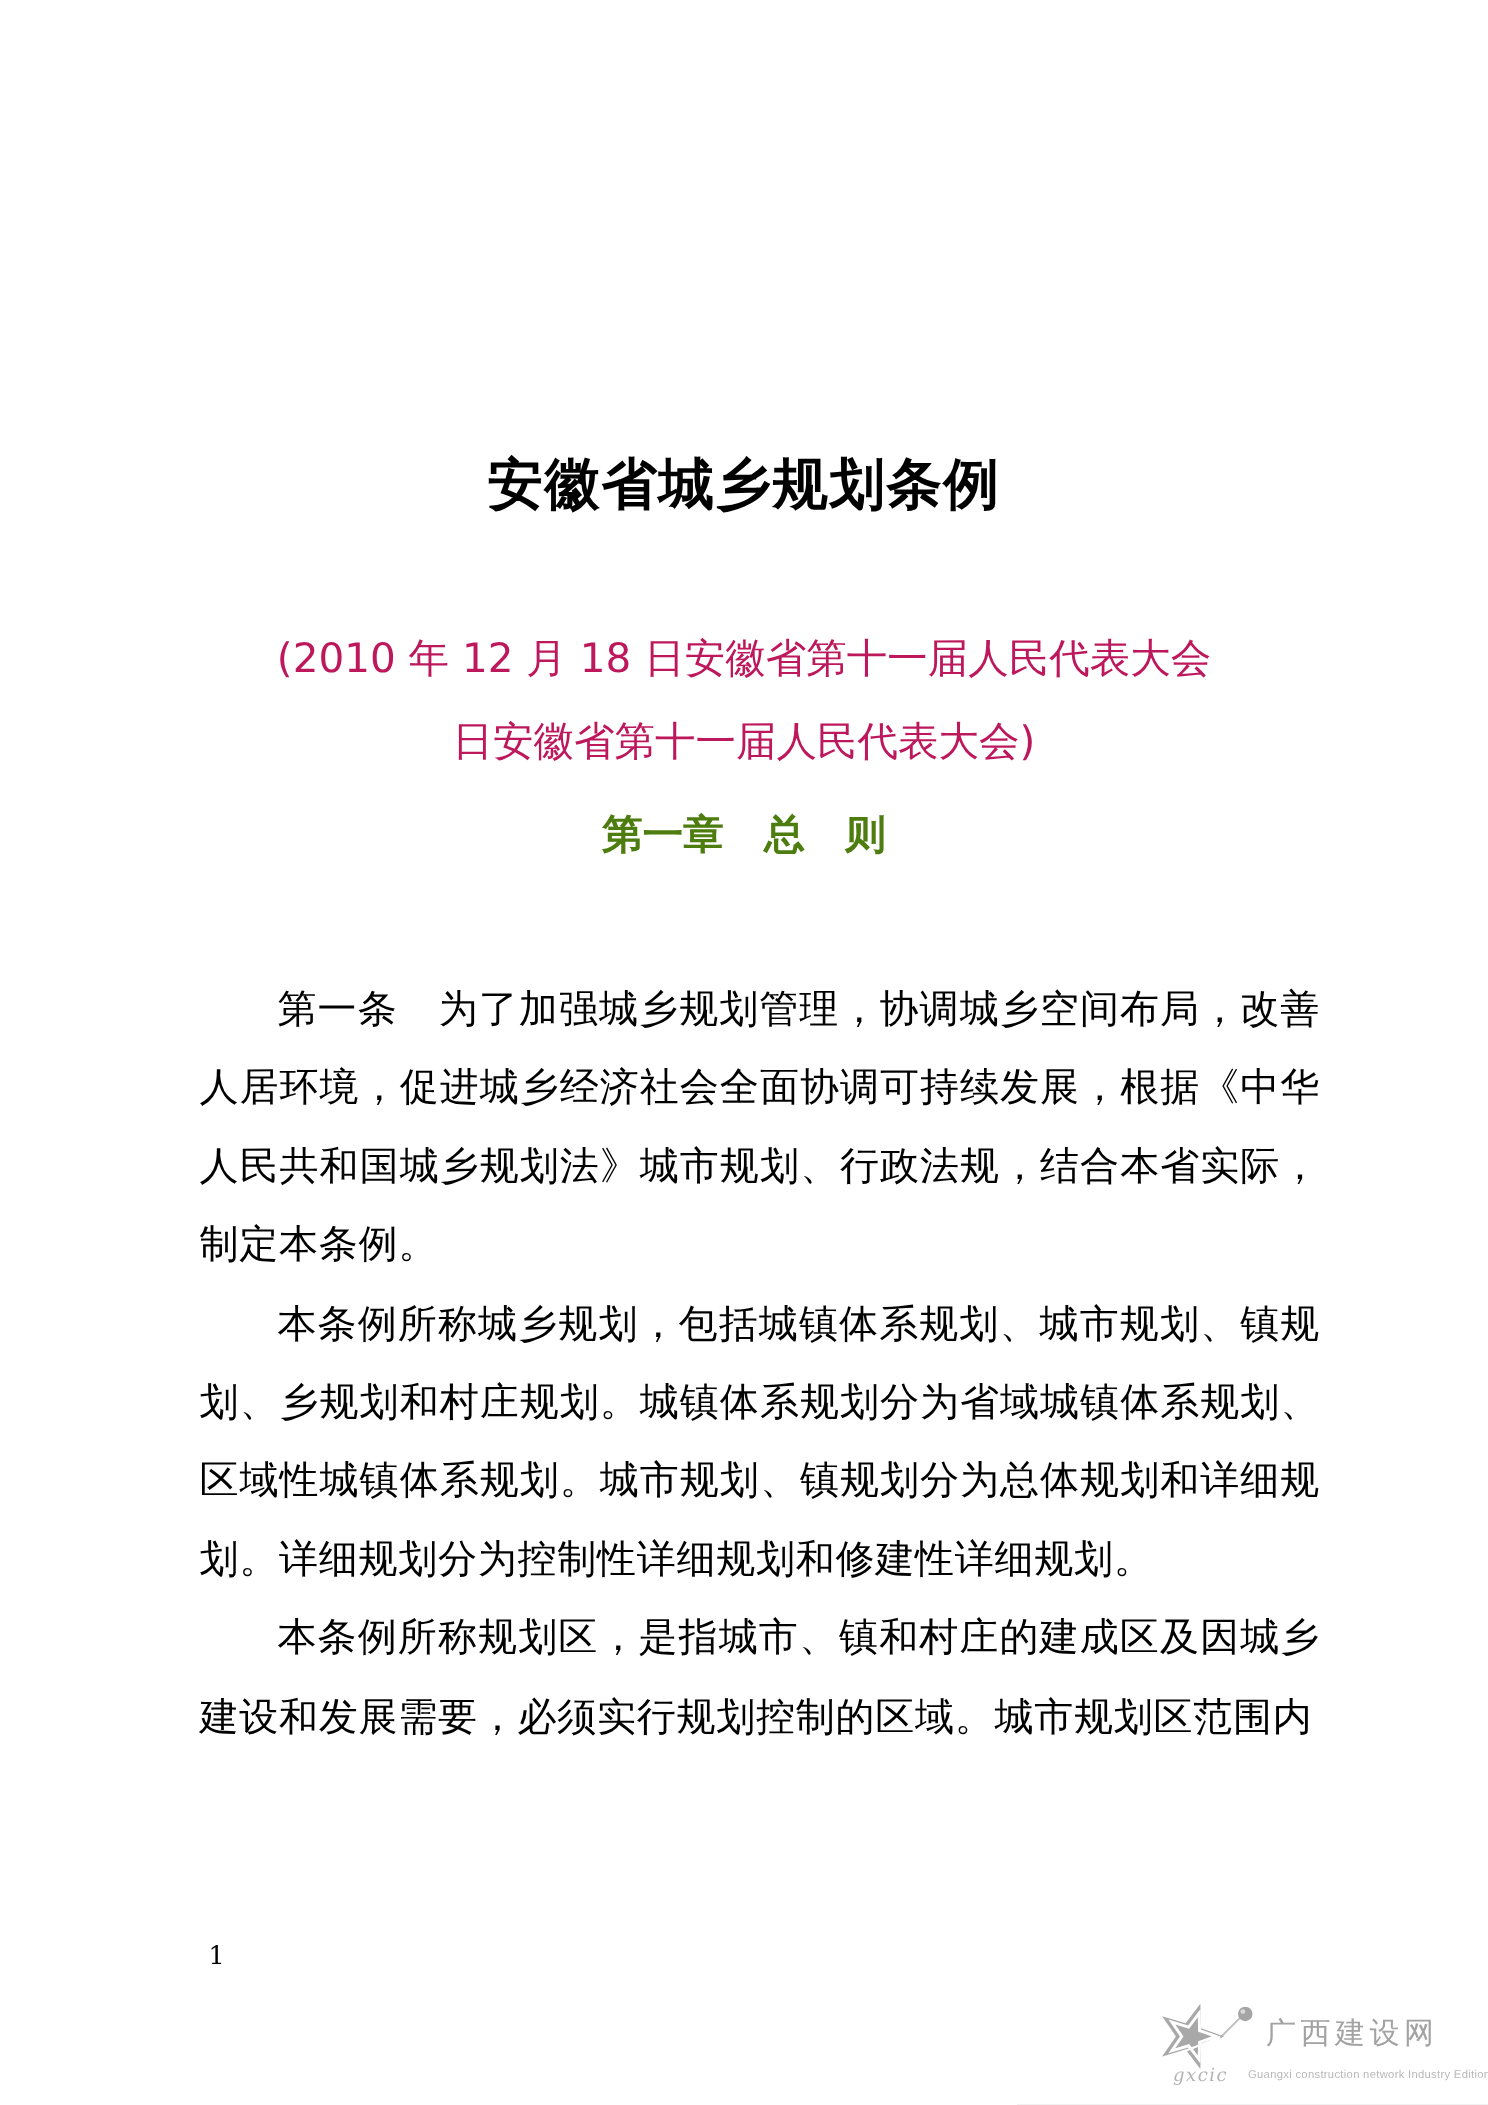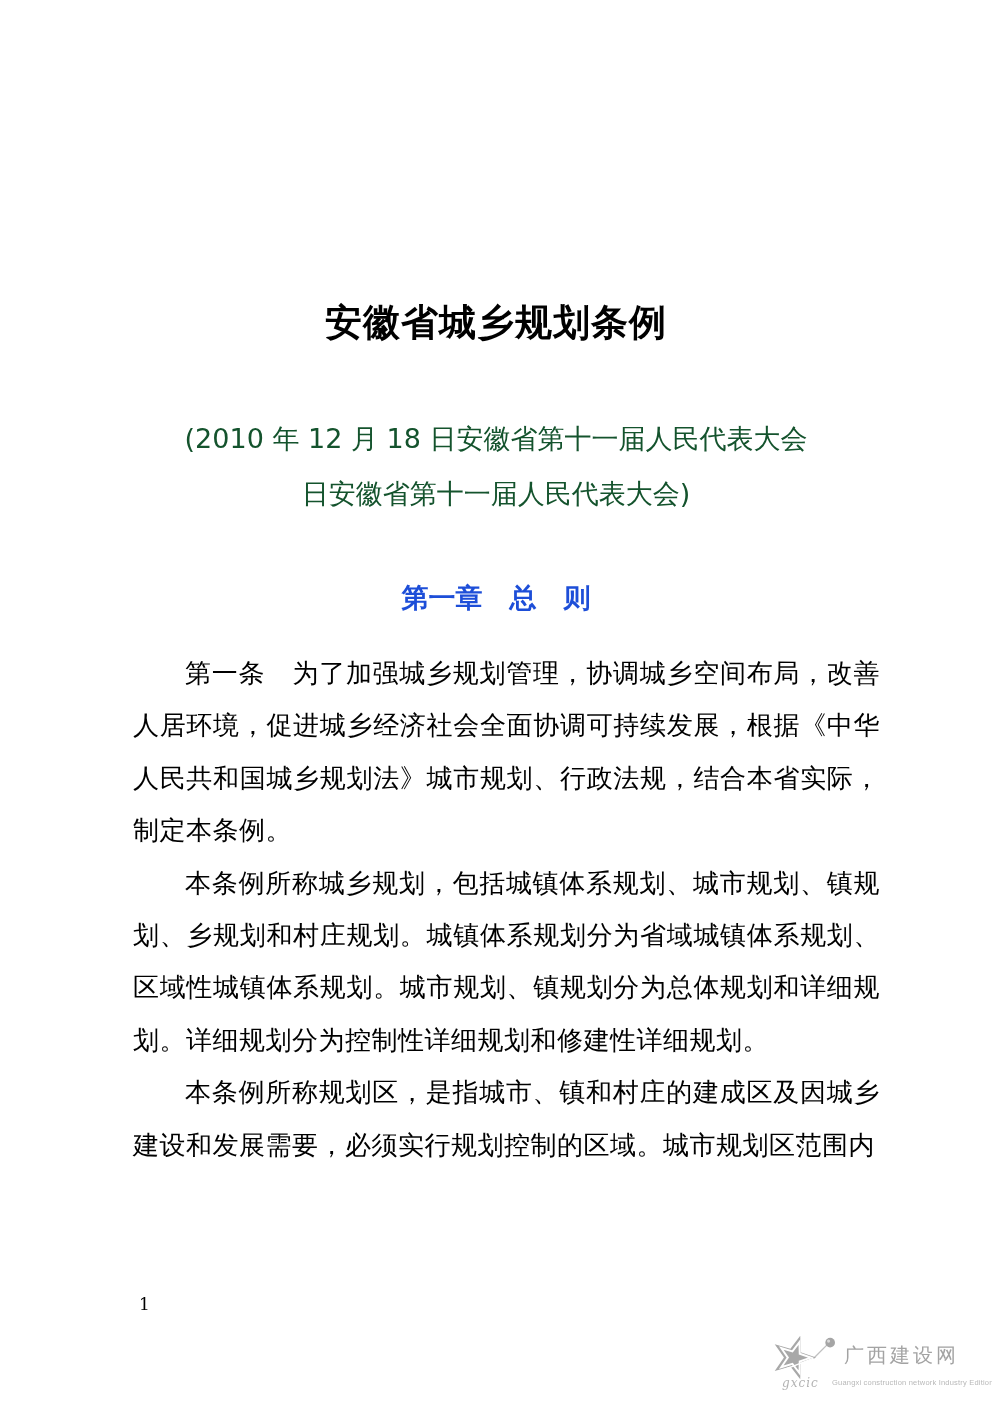--- a/index.html
+++ b/index.html
@@ -30,34 +30,34 @@
     color: #000000;
   }
   .session-line {
     position: absolute;
     left: 0;
     right: 0;
     text-align: center;
     font-family: "DejaVu Sans", "Liberation Sans", sans-serif;
     font-weight: 500;
     font-size: 27px;
-    color: #14532d;
+    color: #be185d;
   }
   .session-line-1 { top: 421px; }
   .session-line-2 { top: 476px; }
   .chapter-heading {
     position: absolute;
-    top: 580px;
+    top: 538px;
     left: 0;
     right: 0;
     text-align: center;
     font-family: "DejaVu Sans", "Liberation Sans", sans-serif;
     font-weight: bold;
     font-size: 27px;
-    color: #1d4ed8;
+    color: #4d7c0f;
   }
   
   .article-body {
     position: absolute;
     top: 647px;
     left: 133px;
     width: 747px;
     font-family: "DejaVu Serif", "Liberation Serif", serif;
     font-size: 26px;
     line-height: 52.4px;

